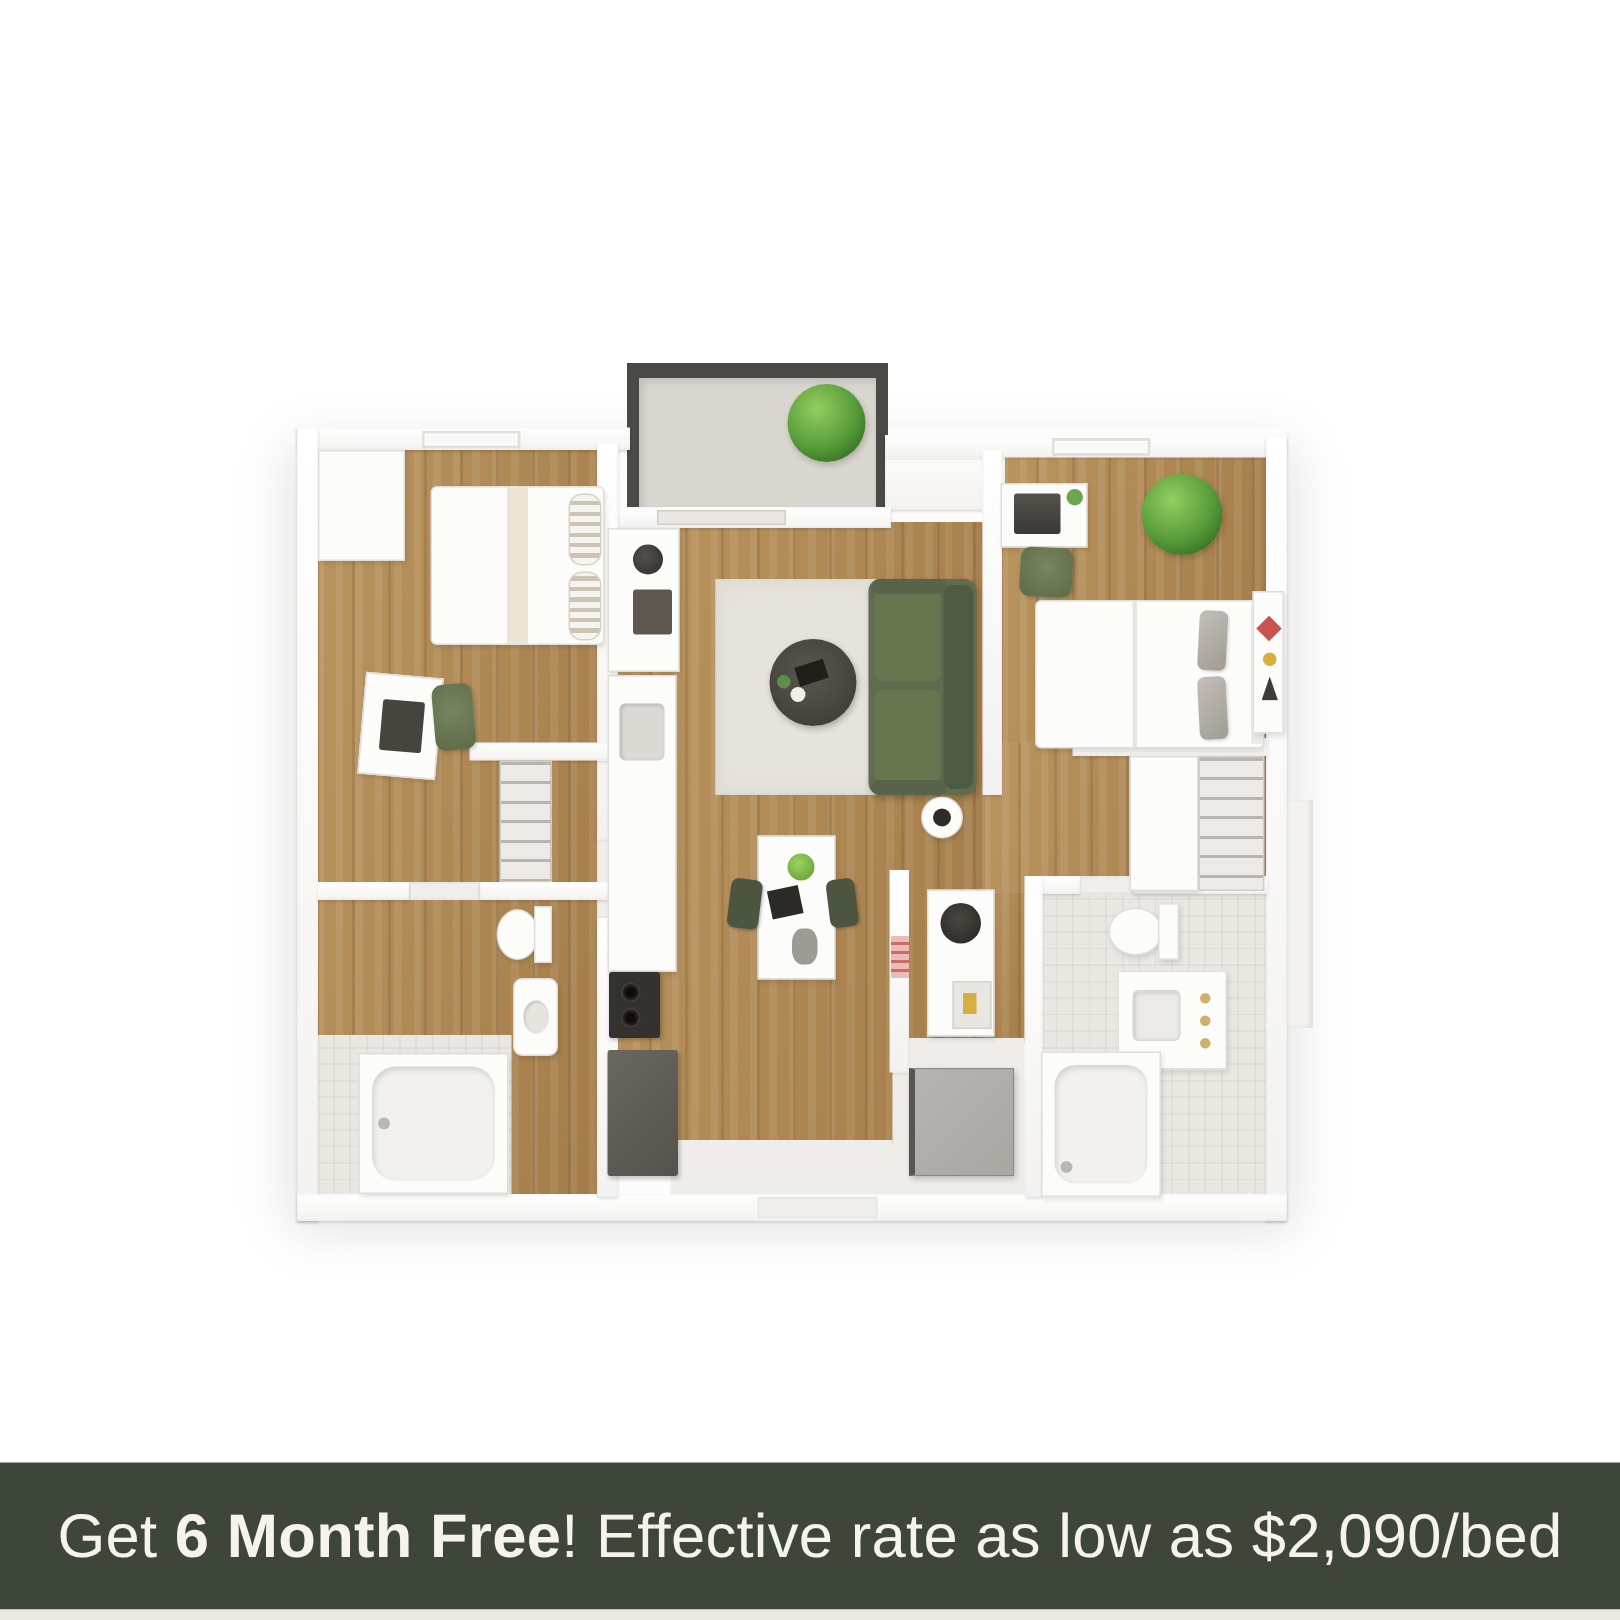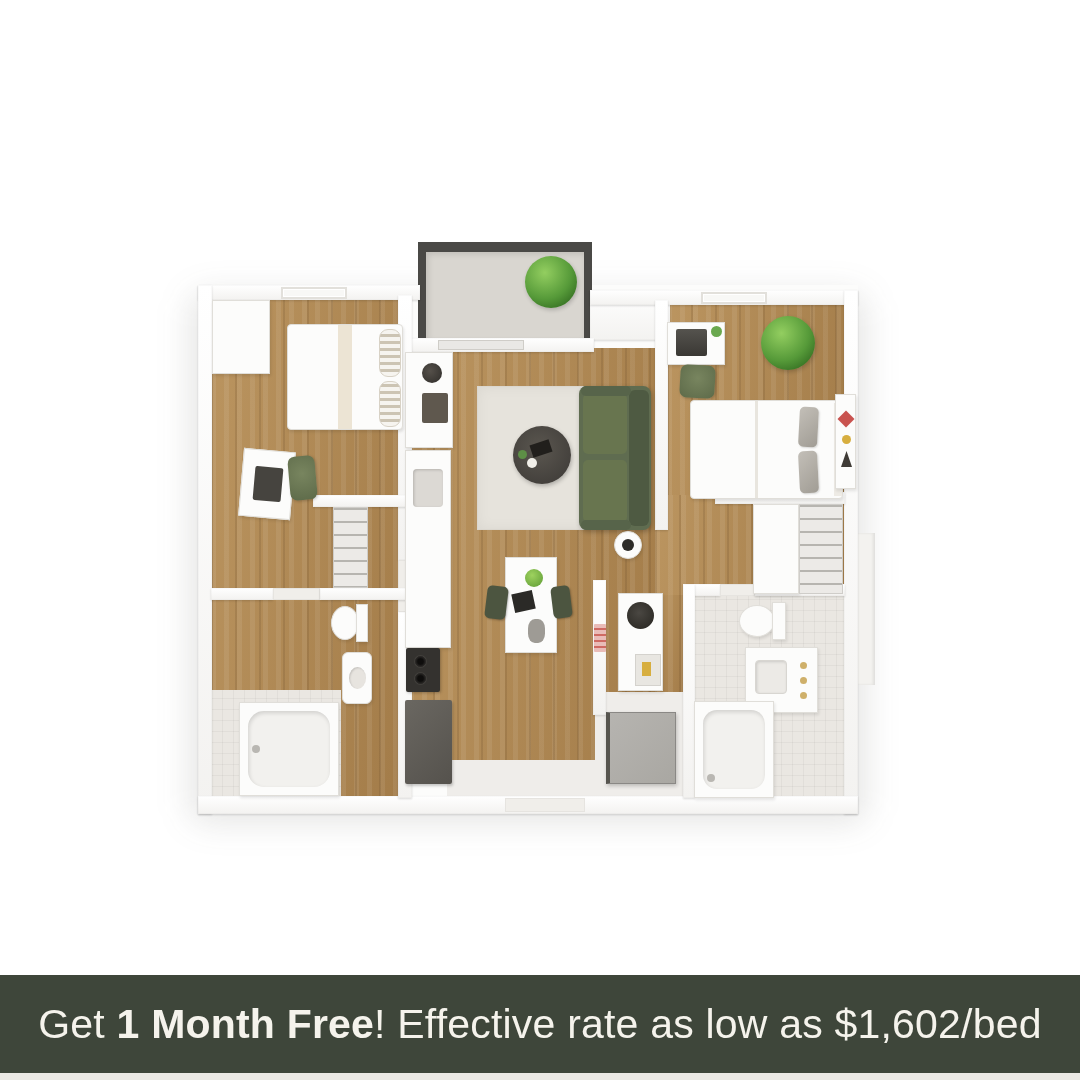--- a/index.html
+++ b/index.html
@@ -186,17 +186,17 @@
       <div class="abs circle" style="left:54px;top:29px;width:7px;height:7px;background:#cfb06a;"></div>
       <div class="abs circle" style="left:54px;top:44px;width:7px;height:7px;background:#cfb06a;"></div>
     </div>
     <div class="wfurn" style="left:499px;top:461px;width:80px;height:97px;">
       <div class="abs" style="left:8px;top:8px;width:62px;height:79px;background:#f2f1ee;border-radius:14px;box-shadow:inset 1px 2px 4px rgba(0,0,0,.14);"></div>
       <div class="abs circle" style="left:12px;top:72px;width:8px;height:8px;background:#b9b7b2;"></div>
     </div>
   </div>
 
   <div class="banner">
-    <div class="banner-text"><span>Get </span><b>1 Month Free</b><span>! Effective rate as low as $1,602/bed</span></div>
+    <div class="banner-text"><span>Get </span><b>6 Month Free</b><span>! Effective rate as low as $2,090/bed</span></div>
   </div>
   <div class="banner-strip"></div>
 
 </div>
 
 </body></html>

